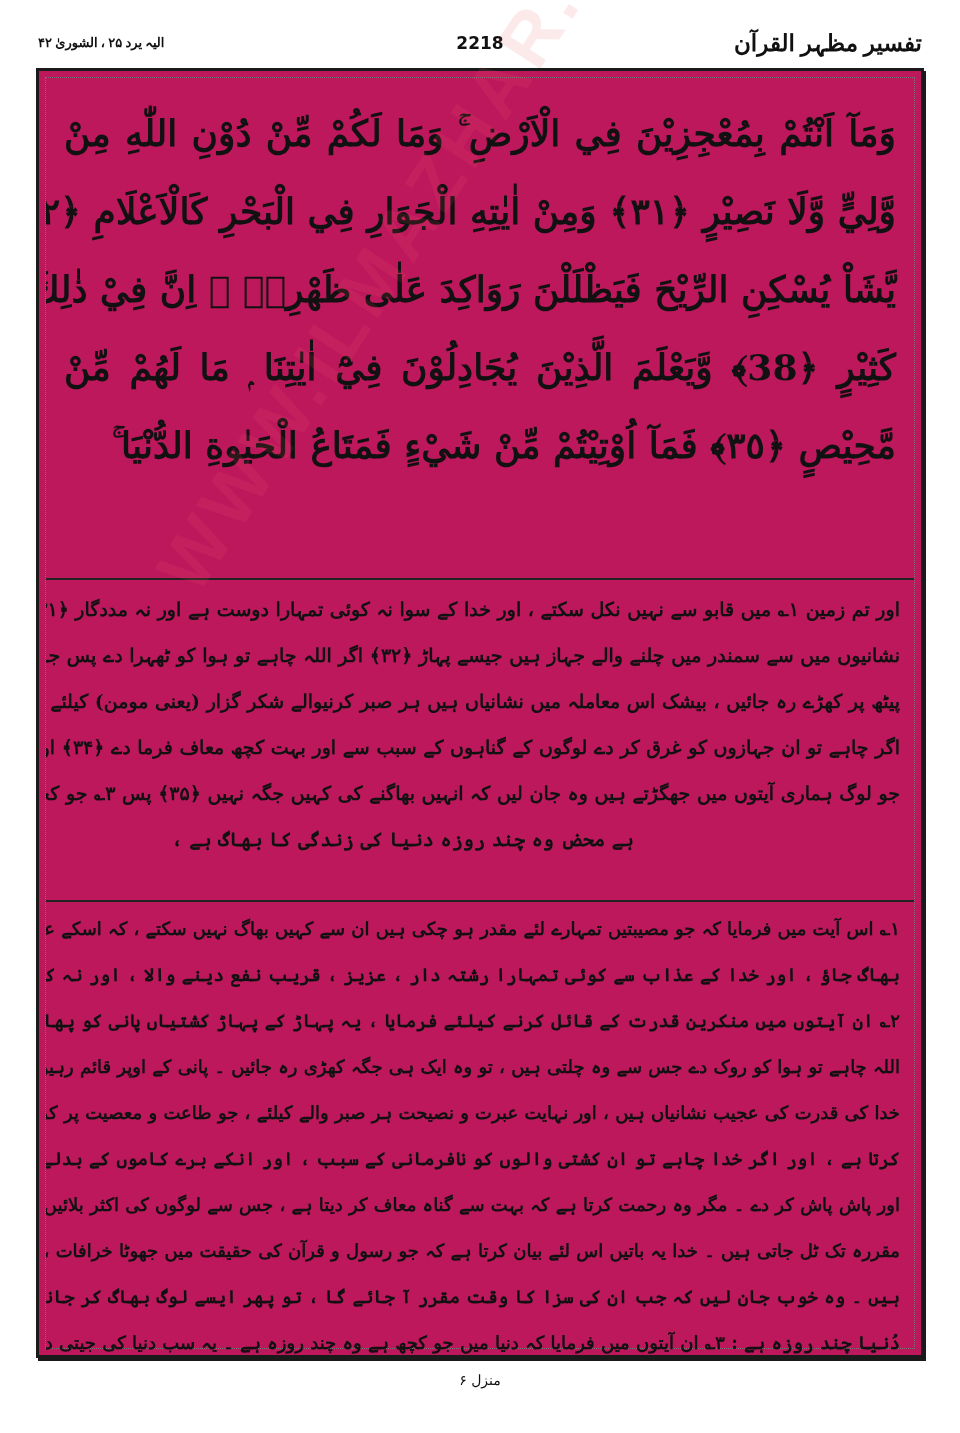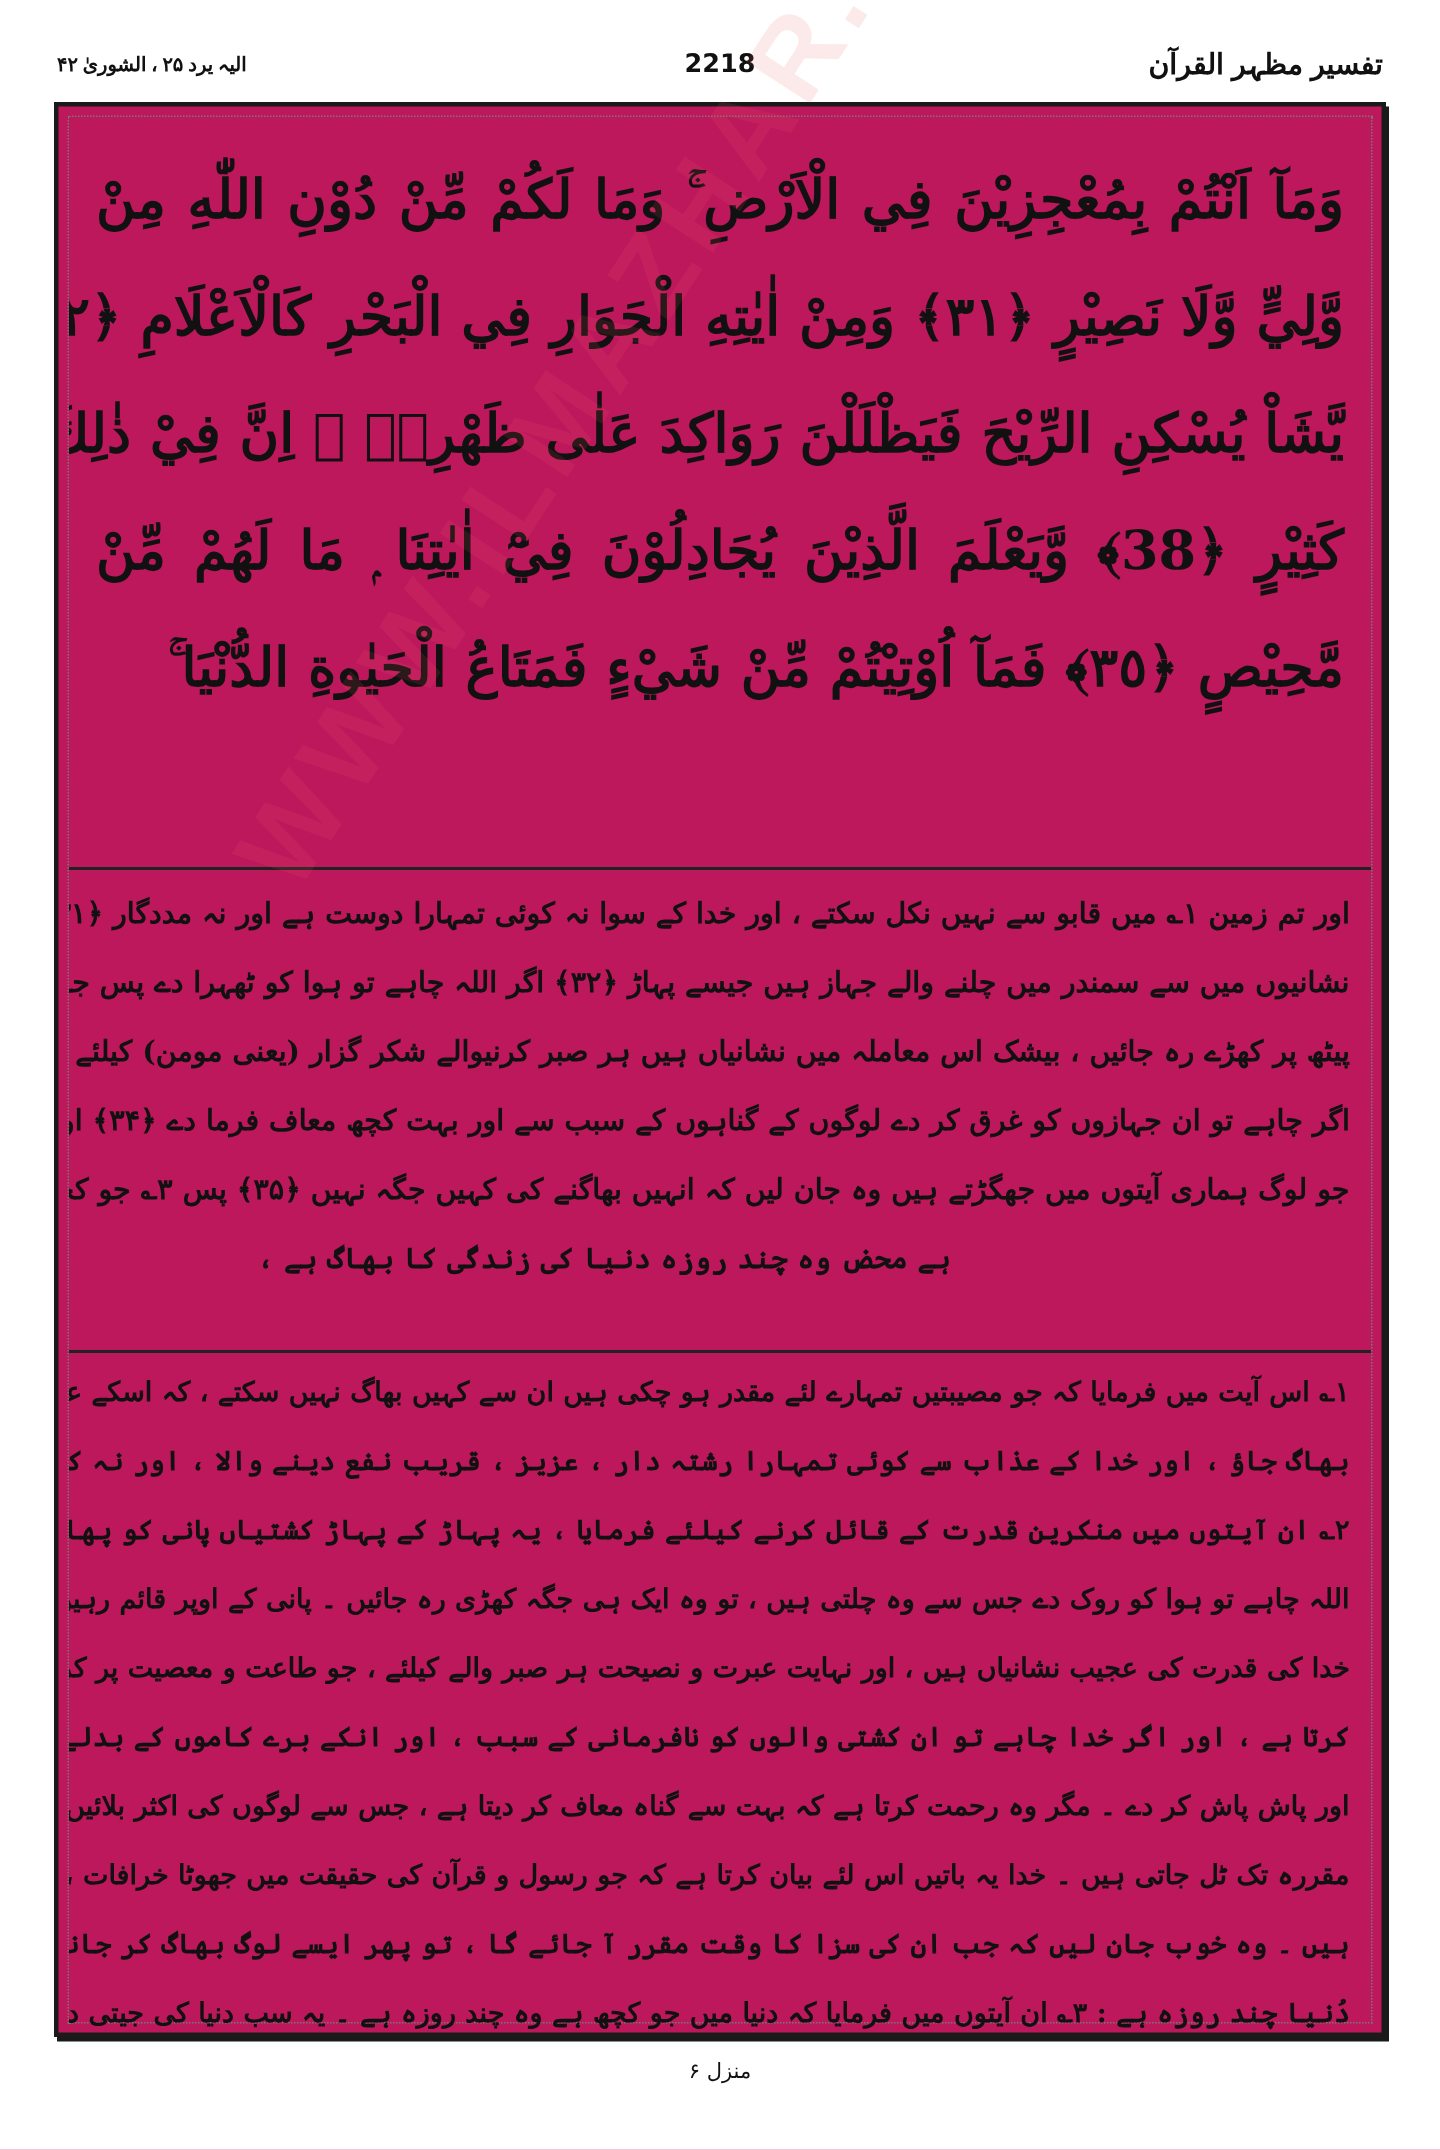--- a/index.html
+++ b/index.html
@@ -5,21 +5,21 @@
   html, body { margin: 0; padding: 0; background: #ffffff; }
   body {
     width: 960px; height: 1433px; position: relative; overflow: hidden;
     font-family: "DejaVu Sans", sans-serif; color: #111;
   }
   .page-header {
     position: absolute; top: 26px; left: 38px; right: 38px; height: 34px;
     display: flex; align-items: center; justify-content: space-between;
     direction: rtl;
   }
-  .hdr-title { font-family: Liberation Sans, sans-serif; font-size: 19px; font-weight: bold; }
+  .hdr-title { font-family: Liberation Serif, serif; font-size: 23px; font-weight: bold; }
   .hdr-page  { font-family: "DejaVu Sans", sans-serif; font-size: 17px; font-weight: bold; position: absolute; left: 50%; transform: translateX(-50%); }
   .hdr-ref   { font-family: Liberation Serif, serif; font-size: 13px; font-weight: bold; }
 
   .outer-frame {
     position: absolute; top: 68px; left: 36px; width: 888px; height: 1290px;
     border: 3px solid #1a1a1a; box-shadow: 2px 3px 0 #1a1a1a;
     box-sizing: border-box; background: #be185d;
   }
   .inner-frame {
     position: absolute; top: 6px; left: 6px; right: 6px; bottom: 6px;

